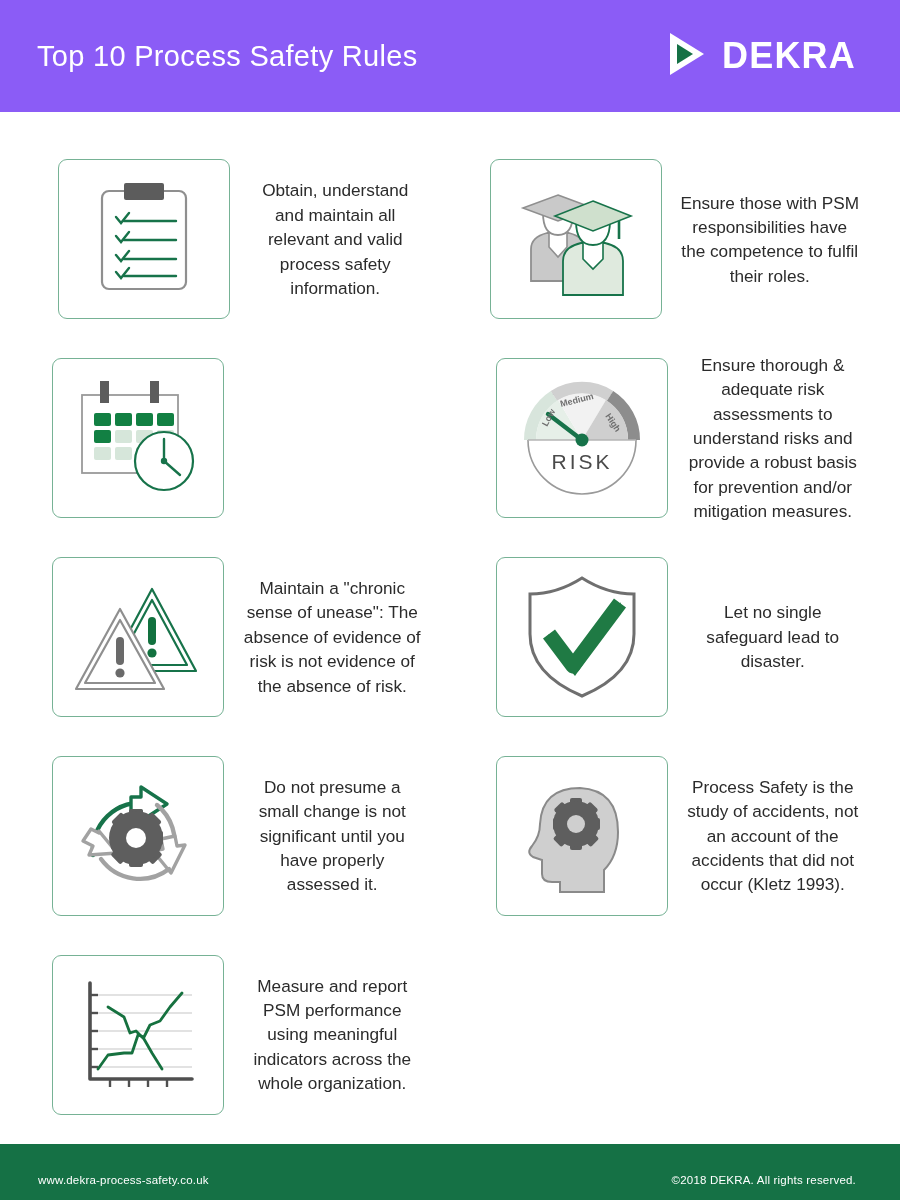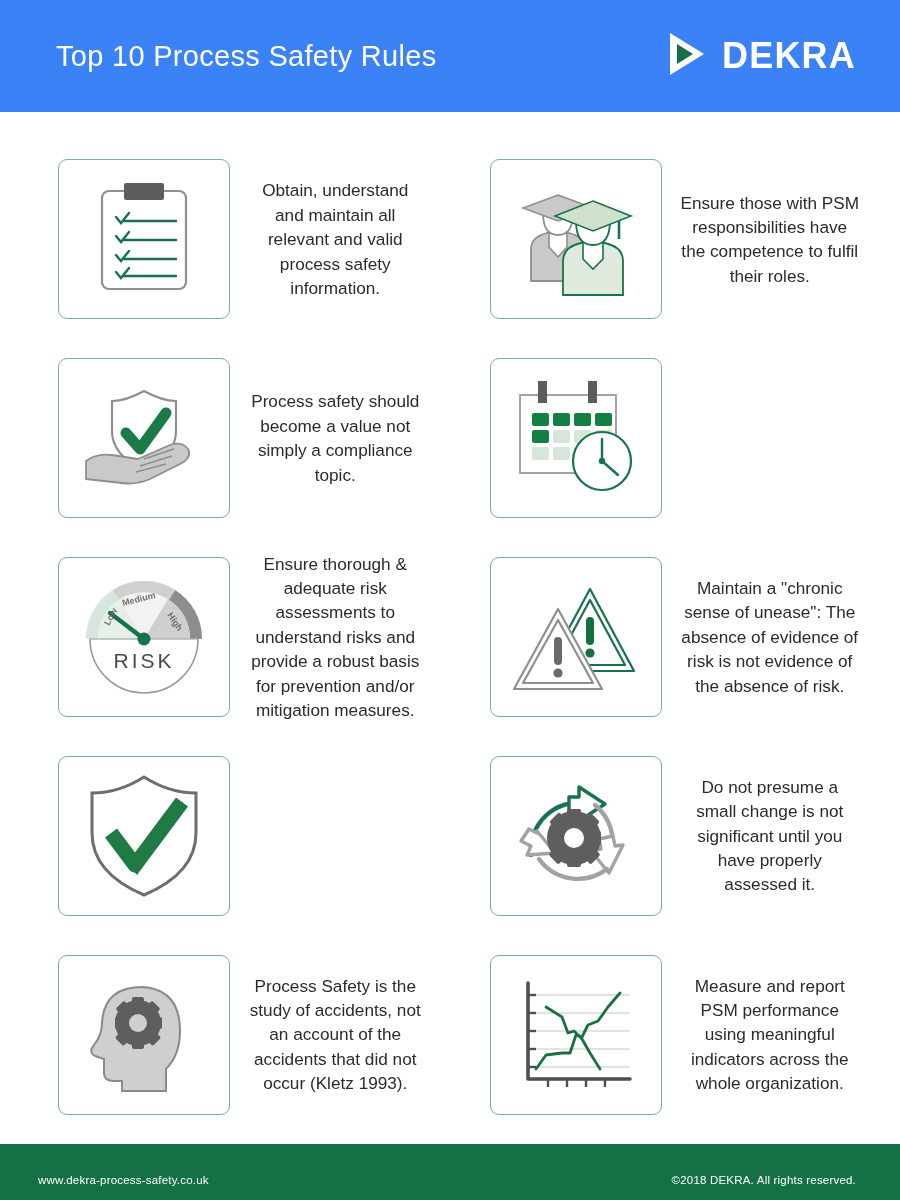--- a/index.html
+++ b/index.html
@@ -13,25 +13,25 @@
     width: 900px; height: 1200px;
     background: #ffffff;
     overflow: hidden;
     display: flex;
     flex-direction: column;
   }
 
   
   .header {
     height: 112px;
-    background: #3b82f6;
+    background: #8b5cf6;
     display: flex;
     align-items: center;
     justify-content: space-between;
-    padding: 0 44px 0 56px;
+    padding: 0 44px 0 37px;
     flex: 0 0 auto;
   }
   .header-title {
     color: #ffffff;
     font-size: 29px;
     font-weight: 400;
     letter-spacing: 0.3px;
     white-space: nowrap;
   }
   .brand {
@@ -158,38 +158,20 @@
             <path d="M70 62 L70 82 L80 92 L90 82 L90 62 Z" fill="#ffffff" stroke="#17734a" stroke-width="1.6"></path>
             <path d="M63 44 Q63 68 80 68 Q97 68 97 44 Z" fill="#ffffff" stroke="#17734a" stroke-width="1.8"></path>
             <polygon points="80,24 118,39 80,54 42,39" fill="#cfe0cd" stroke="#17734a" stroke-width="1.6"></polygon>
             <line x1="106" y1="44" x2="106" y2="62" stroke="#17734a" stroke-width="2.6"></line>
           </svg>
         </span>
       </div>
       <div class="rule-text">Ensure those with PSM responsibilities have the competence to fulfil their roles.</div>
     </div>
 
-    <div class="rule left">
-      <div class="icon-card">
-        <span>
-          <svg width="132" height="118" viewBox="0 0 132 118">
-            <path d="M66 12 Q84 22 98 22 L98 52 Q98 76 66 92 Q34 76 34 52 L34 22 Q48 22 66 12 Z" fill="#ffffff" stroke="#8f8f8f" stroke-width="2.2"></path>
-            <polyline points="48,54 62,70 88,34" fill="none" stroke="#1b7a45" stroke-width="11" stroke-linecap="round" stroke-linejoin="round"></polyline>
-
-            <path d="M8 96 L8 82 Q18 74 34 76 L60 80 L92 66 Q104 62 110 70 Q114 78 104 84 L72 100 Q58 106 44 104 L8 100 Z" fill="#c9c9c9" stroke="#8f8f8f" stroke-width="1.8" stroke-linejoin="round"></path>
-            <g stroke="#8f8f8f" stroke-width="1.6" fill="none">
-              <path d="M66 80 L96 70"></path>
-              <path d="M62 87 L94 77"></path>
-              <path d="M58 93 L88 85"></path>
-            </g>
-          </svg>
-        </span>
-      </div>
-      <div class="rule-text">Process safety should become a value not simply a compliance topic.</div>
-    </div>
 
     <div class="rule right">
       <div class="icon-card">
         <span>
           <svg width="132" height="122" viewBox="0 0 132 122">
             <rect x="10" y="18" width="96" height="78" fill="#ffffff" stroke="#9a9a9a" stroke-width="1.8"></rect>
             <rect x="28" y="4" width="9" height="22" fill="#5c5c5c"></rect>
             <rect x="78" y="4" width="9" height="22" fill="#5c5c5c"></rect>
             <g>
               <rect x="22" y="36" width="17" height="13" rx="2" fill="#128043"></rect>
@@ -265,20 +247,21 @@
     <div class="rule left">
       <div class="icon-card">
         <span>
           <svg width="122" height="130" viewBox="0 0 122 130">
             <path d="M61 6 Q86 22 113 22 L113 62 Q113 102 61 124 Q9 102 9 62 L9 22 Q36 22 61 6 Z" fill="#ffffff" stroke="#6f6f6f" stroke-width="3"></path>
             <path d="M28 62 L52 94 L100 30 L98 40 L54 104 L24 68 Z" fill="#1f7a44"></path>
             <polyline points="28,62 52,94 99,31" fill="none" stroke="#1f7a44" stroke-width="15" stroke-linejoin="round" stroke-linecap="butt"></polyline>
           </svg>
         </span>
       </div>
+      <div class="rule-text">Let no single safeguard lead to disaster.</div>
     </div>
 
     <div class="rule right">
       <div class="icon-card">
         <span>
           <svg width="134" height="130" viewBox="0 0 134 130">
 
             <path d="M22 84 A48 48 0 0 1 76 32" fill="none" stroke="#17734a" stroke-width="4.4" stroke-linecap="round"></path>
             <path d="M70 16 L96 33 L70 50 L70 40 L60 40 L60 26 L70 26 Z" fill="#ffffff" stroke="#17734a" stroke-width="3.4" stroke-linejoin="round"></path>
 

